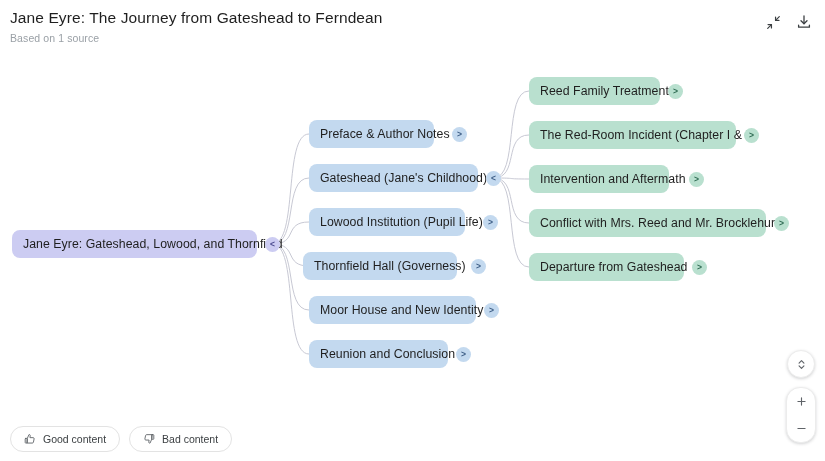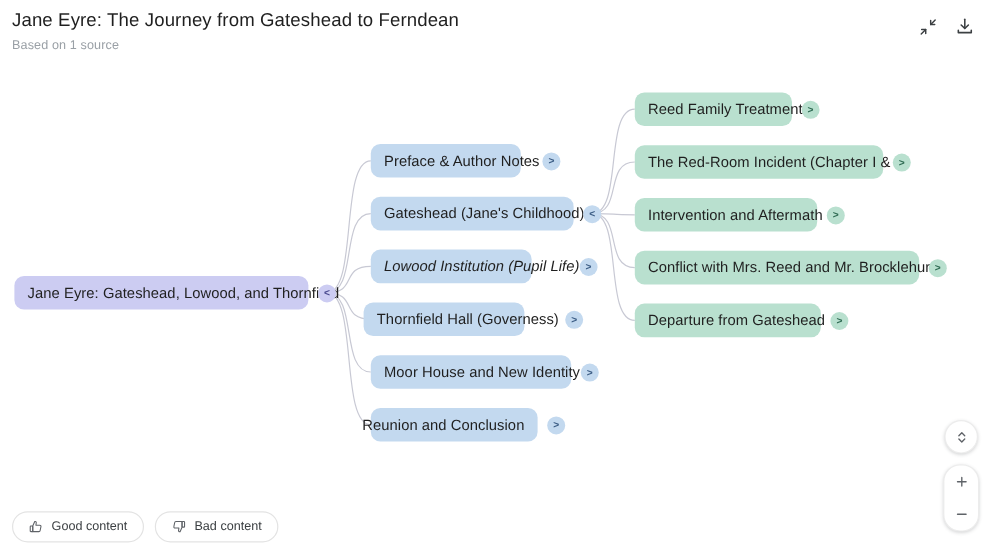--- a/index.html
+++ b/index.html
@@ -240,51 +240,51 @@
   <div class="node lvl1" style="left: 309px; top: 68px; width: 125px;">
     <span>Preface &amp; Author Notes</span>
   </div>
   <div class="toggle lvl1" style="left: 452px; top: 74.5px;">&gt;</div>
 
   <div class="node lvl1" style="left: 309px; top: 112px; width: 169px;">
     <span>Gateshead (Jane's Childhood)</span>
   </div>
   <div class="toggle lvl1" style="left: 486px; top: 118.5px;">&lt;</div>
 
-  <div class="node lvl1" style="left: 309px; top: 156px; width: 134px; font-style: italic;">
+  <div class="node lvl1" style="left: 309px; top: 156px; width: 156px;">
     <span>Lowood Institution (Pupil Life)</span>
   </div>
   <div class="toggle lvl1" style="left: 483px; top: 162.5px;">&gt;</div>
 
-  <div class="node lvl1" style="left: 303px; top: 200px; width: 134px;">
+  <div class="node lvl1" style="left: 303px; top: 200px; width: 154px;">
     <span>Thornfield Hall (Governess)</span>
   </div>
   <div class="toggle lvl1" style="left: 471px; top: 206.5px;">&gt;</div>
 
   <div class="node lvl1" style="left: 309px; top: 244px; width: 167px;">
     <span>Moor House and New Identity</span>
   </div>
   <div class="toggle lvl1" style="left: 484px; top: 250.5px;">&gt;</div>
 
-  <div class="node lvl1" style="left: 309px; top: 288px; width: 139px; justify-content: flex-end;">
+  <div class="node lvl1" style="left: 309px; top: 288px; width: 139px;">
     <span>Reunion and Conclusion</span>
   </div>
   <div class="toggle lvl1" style="left: 456px; top: 294.5px;">&gt;</div>
 
   <div class="node lvl2" style="left: 529px; top: 25px; width: 131px;">
     <span>Reed Family Treatment</span>
   </div>
   <div class="toggle lvl2" style="left: 668px; top: 31.5px;">&gt;</div>
 
   <div class="node lvl2" style="left: 529px; top: 69px; width: 207px;">
     <span>The Red-Room Incident (Chapter I &amp; II)</span>
   </div>
   <div class="toggle lvl2" style="left: 744px; top: 75.5px;">&gt;</div>
 
-  <div class="node lvl2" style="left: 529px; top: 113px; width: 152px;">
+  <div class="node lvl2" style="left: 529px; top: 113px; width: 140px;">
     <span>Intervention and Aftermath</span>
   </div>
   <div class="toggle lvl2" style="left: 689px; top: 119.5px;">&gt;</div>
 
   <div class="node lvl2" style="left: 529px; top: 157px; width: 237px;">
     <span>Conflict with Mrs. Reed and Mr. Brocklehurst</span>
   </div>
   <div class="toggle lvl2" style="left: 774px; top: 163.5px;">&gt;</div>
 
   <div class="node lvl2" style="left: 529px; top: 201px; width: 155px;">

